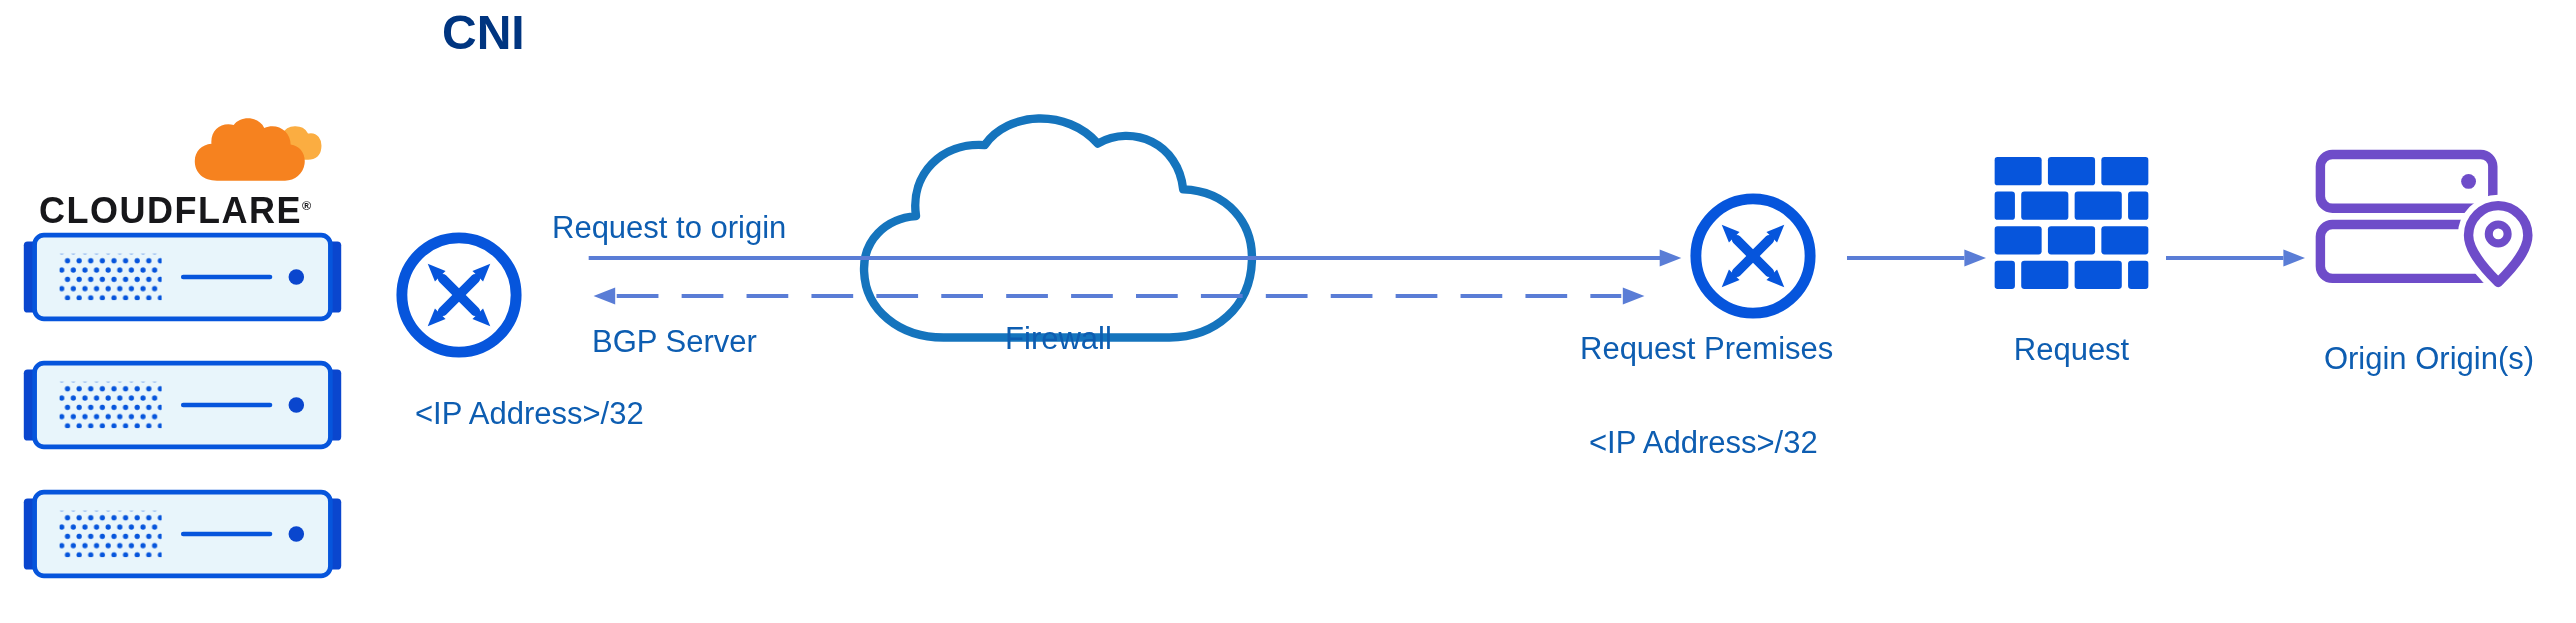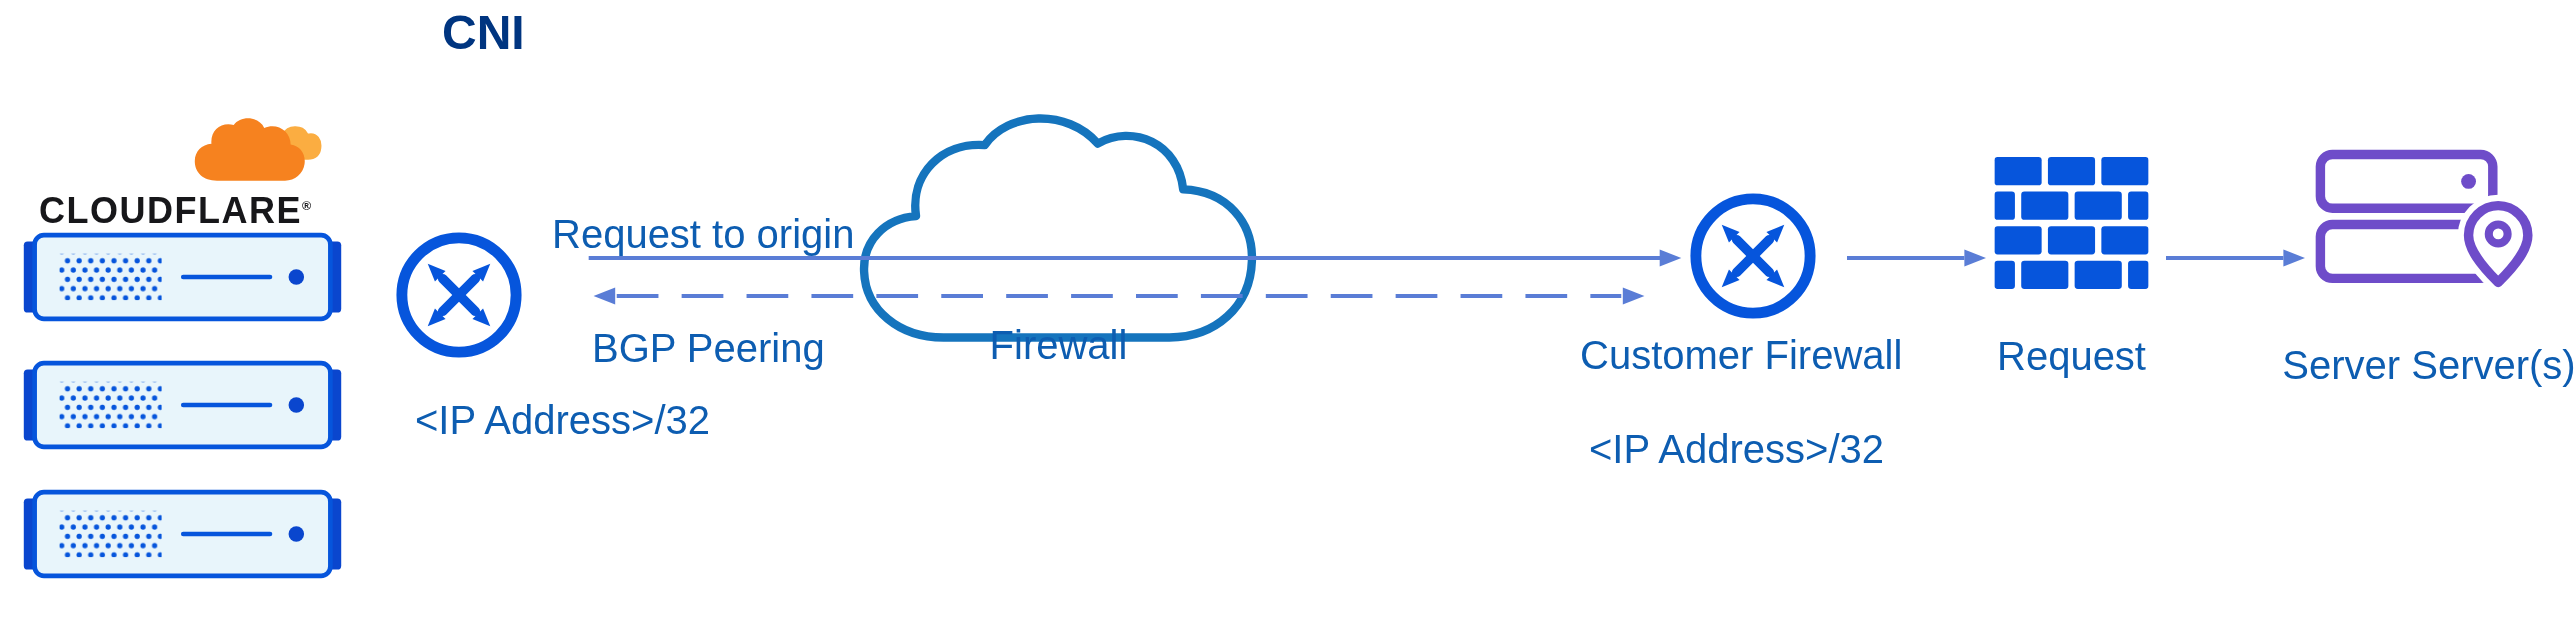--- a/index.html
+++ b/index.html
@@ -16,21 +16,21 @@
     position: relative;
     width: 2506px;
     height: 624px;
   }
   .icon, .arrow {
     position: absolute;
     display: block;
   }
   .label {
     position: absolute;
-    font-size: 40px;
+    font-size: 31px;
     color: var(--label-blue);
     white-space: nowrap;
     line-height: 1.25;
   }
   .label.centered { text-align: center; }
   .cni-title {
     position: absolute;
     left: 442px;
     top: 4.6px;
     font-size: 48px;
@@ -147,21 +147,21 @@
   <svg class="icon" style="left:23px; top:486px" width="319" height="96" viewBox="0 0 412 124">
       <use href="#sym-server"></use>
     </svg>
 
   <svg class="icon" style="left:391px; top:227px" width="136" height="136" viewBox="0 0 176 176">
       <use href="#sym-router"></use>
     </svg>
   <div class="label" style="left:415px; top:395px">&lt;IP Address&gt;/32</div>
 
   <div class="label" style="left:552px; top:209px">Request to origin</div>
-  <div class="label" style="left:592px; top:323px">BGP Peering</div>
+  <div class="label" style="left:592px; top:323px">BGP Server</div>
 
   <svg class="icon" style="left:829px; top:105px" width="458" height="271" viewBox="0 0 592 350">
       <use href="#sym-cloud"></use>
     </svg>
   <div class="label centered" style="left:927px; top:320px; width:263px">Firewall</div>
 
   <svg class="arrow" style="left:588px; top:241px" width="1094" height="34" viewBox="0 0 1414 44">
     <line x1="0" y1="22" x2="1388" y2="22" style="stroke:var(--arrow-blue);stroke-width:5"></line>
     <polygon points="1414,22 1386,11 1386,33" style="fill:var(--arrow-blue)"></polygon>
   </svg>
@@ -169,21 +169,21 @@
   <svg class="arrow" style="left:593px; top:279px" width="1052" height="34" viewBox="0 0 1360 44">
     <line x1="30" y1="22" x2="1330" y2="22" style="stroke:var(--arrow-blue);stroke-width:5;stroke-dasharray:54 30"></line>
     <polygon points="0,22 28,11 28,33" style="fill:var(--arrow-blue)"></polygon>
     <polygon points="1360,22 1332,11 1332,33" style="fill:var(--arrow-blue)"></polygon>
   </svg>
 
   <svg class="icon" style="left:1685px; top:188px" width="136" height="136" viewBox="0 0 176 176">
       <use href="#sym-router"></use>
     </svg>
   <div class="label cpe-label" style="left:1580px; top:330px">
-    <div>Customer Firewall</div>
+    <div>Request Premises</div>
   </div>
   <div class="label" style="left:1589px; top:424px">&lt;IP Address&gt;/32</div>
 
   <svg class="arrow" style="left:1847px; top:241px" width="139" height="34" viewBox="0 0 180 44">
     <line x1="0" y1="22" x2="152" y2="22" style="stroke:var(--arrow-blue);stroke-width:5"></line>
     <polygon points="180,22 152,11 152,33" style="fill:var(--arrow-blue)"></polygon>
   </svg>
 
   <svg class="icon" style="left:1994px; top:157px" width="155" height="132" viewBox="0 0 200 171">
       <use href="#sym-firewall"></use>
@@ -191,16 +191,16 @@
   <div class="label centered" style="left:1994px; top:331px; width:155px">Request</div>
 
   <svg class="arrow" style="left:2166px; top:241px" width="139" height="34" viewBox="0 0 180 44">
     <line x1="0" y1="22" x2="152" y2="22" style="stroke:var(--arrow-blue);stroke-width:5"></line>
     <polygon points="180,22 152,11 152,33" style="fill:var(--arrow-blue)"></polygon>
   </svg>
 
   <svg class="icon" style="left:2315px; top:149px" width="229" height="151" viewBox="0 0 296 195">
       <use href="#sym-origin"></use>
     </svg>
-  <div class="label centered" style="left:2282px; top:340px; width:294px">Server Server(s)</div>
+  <div class="label centered" style="left:2282px; top:340px; width:294px">Origin Origin(s)</div>
 
 </div>
 
 
 </body></html>

